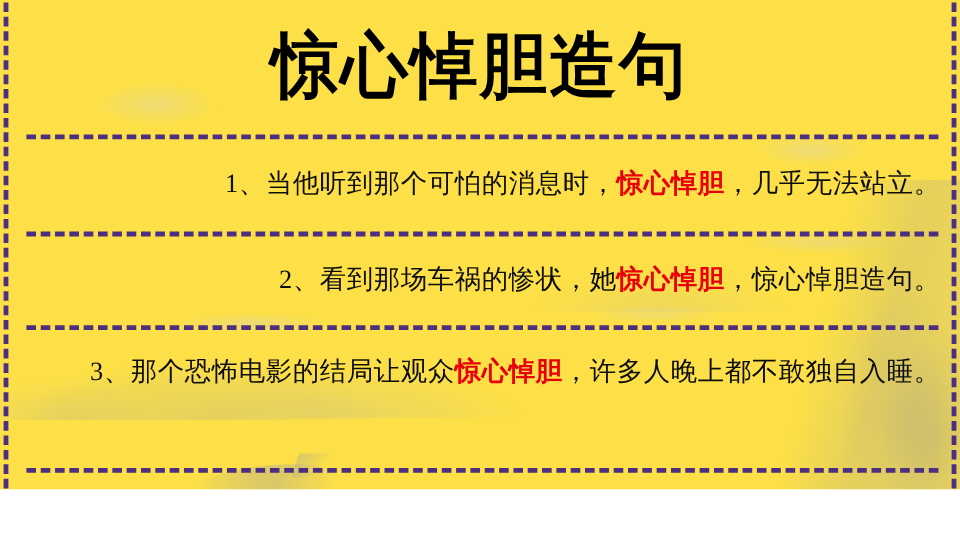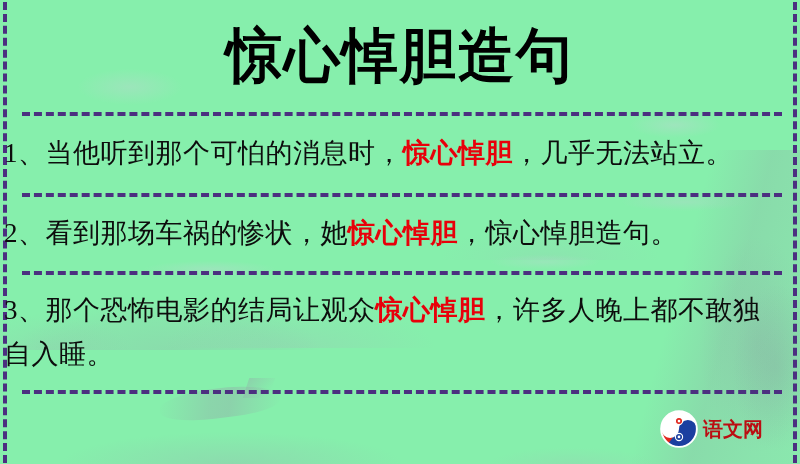--- a/index.html
+++ b/index.html
@@ -8,24 +8,25 @@
     padding: 0;
     background: #ffffff;
   }
   body {
     font-family: "Liberation Serif", "DejaVu Serif", serif;
   }
 
   #page {
     position: relative;
     width: 800px;
-    height: 464px;
+    height: 408px;
     overflow: hidden;
-    background: #86efac;
+    background: #fde047;
     box-sizing: border-box;
+    text-align: right;
   }
 
   
   .wm {
     position: absolute;
     pointer-events: none;
     z-index: 0;
   }
   .wm-mountain-left {
     left: -20px;
@@ -183,24 +184,24 @@
     height: 0;
     border-top: 4px dashed #4c2f80;
   }
   #hr1 { top: 112px; }
   #hr2 { top: 193px; }
   #hr3 { top: 271px; }
   #hr4 { top: 390px; }
 
   .sentence {
     position: absolute;
-    left: 4px;
+    left: 14px;
     width: 770px;
     font-family: "Liberation Serif", "DejaVu Serif", serif;
-    font-size: 27px;
+    font-size: 22px;
     line-height: 44px;
     color: #0d0d0d;
     letter-spacing: 0.5px;
     white-space: normal;
   }
   #s1 { top: 131px; }
   #s2 { top: 211px; }
   #s3 { top: 288px; font-family: Liberation Serif, serif; }
 
   .idiom {

